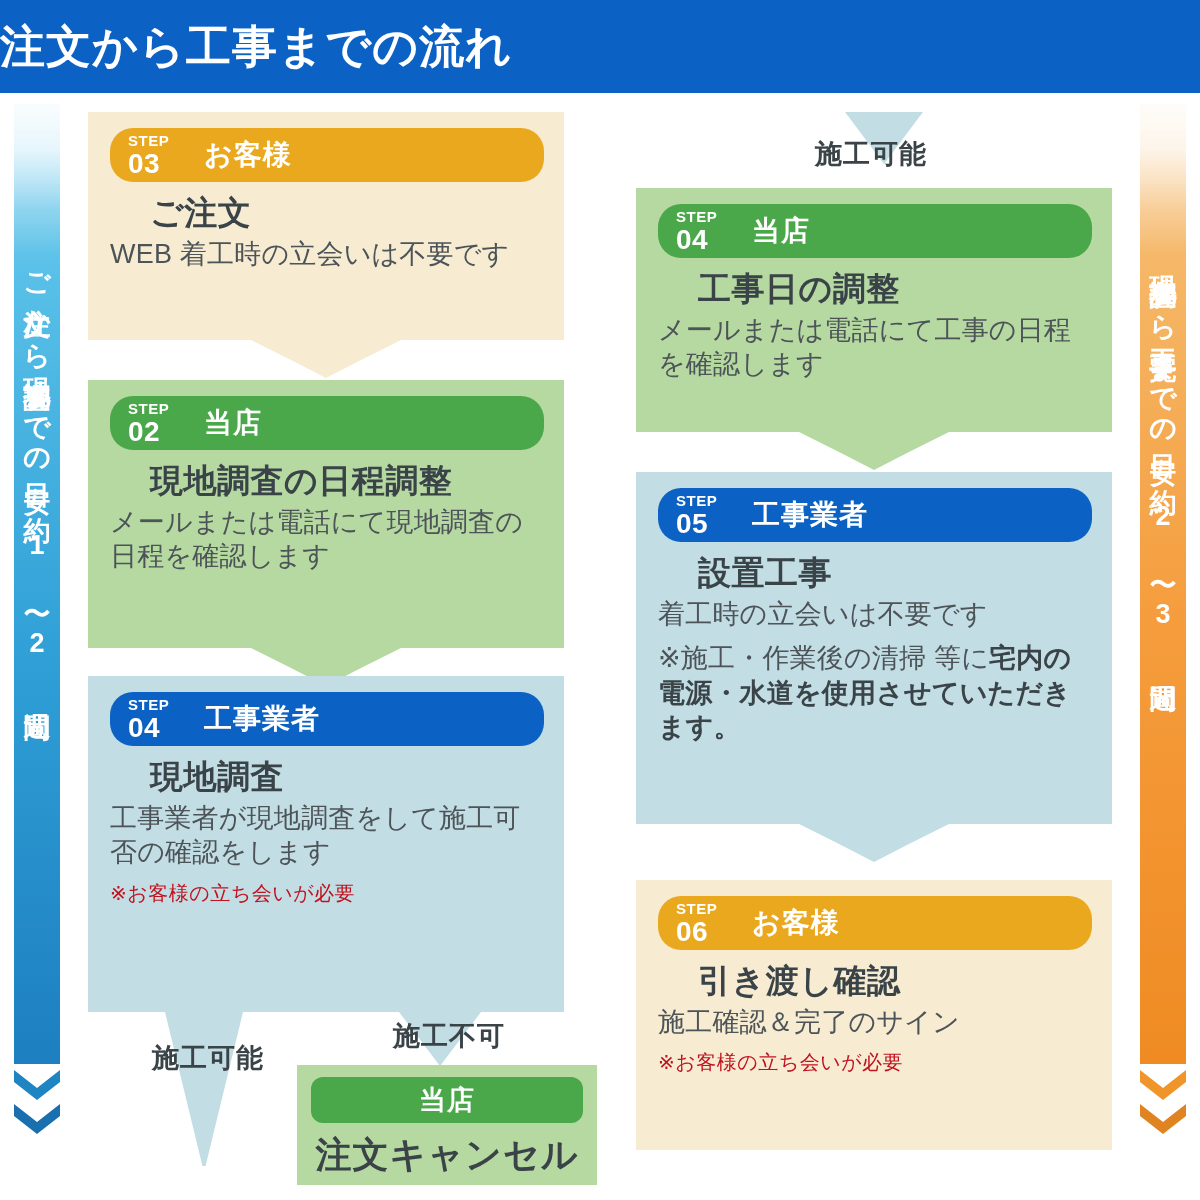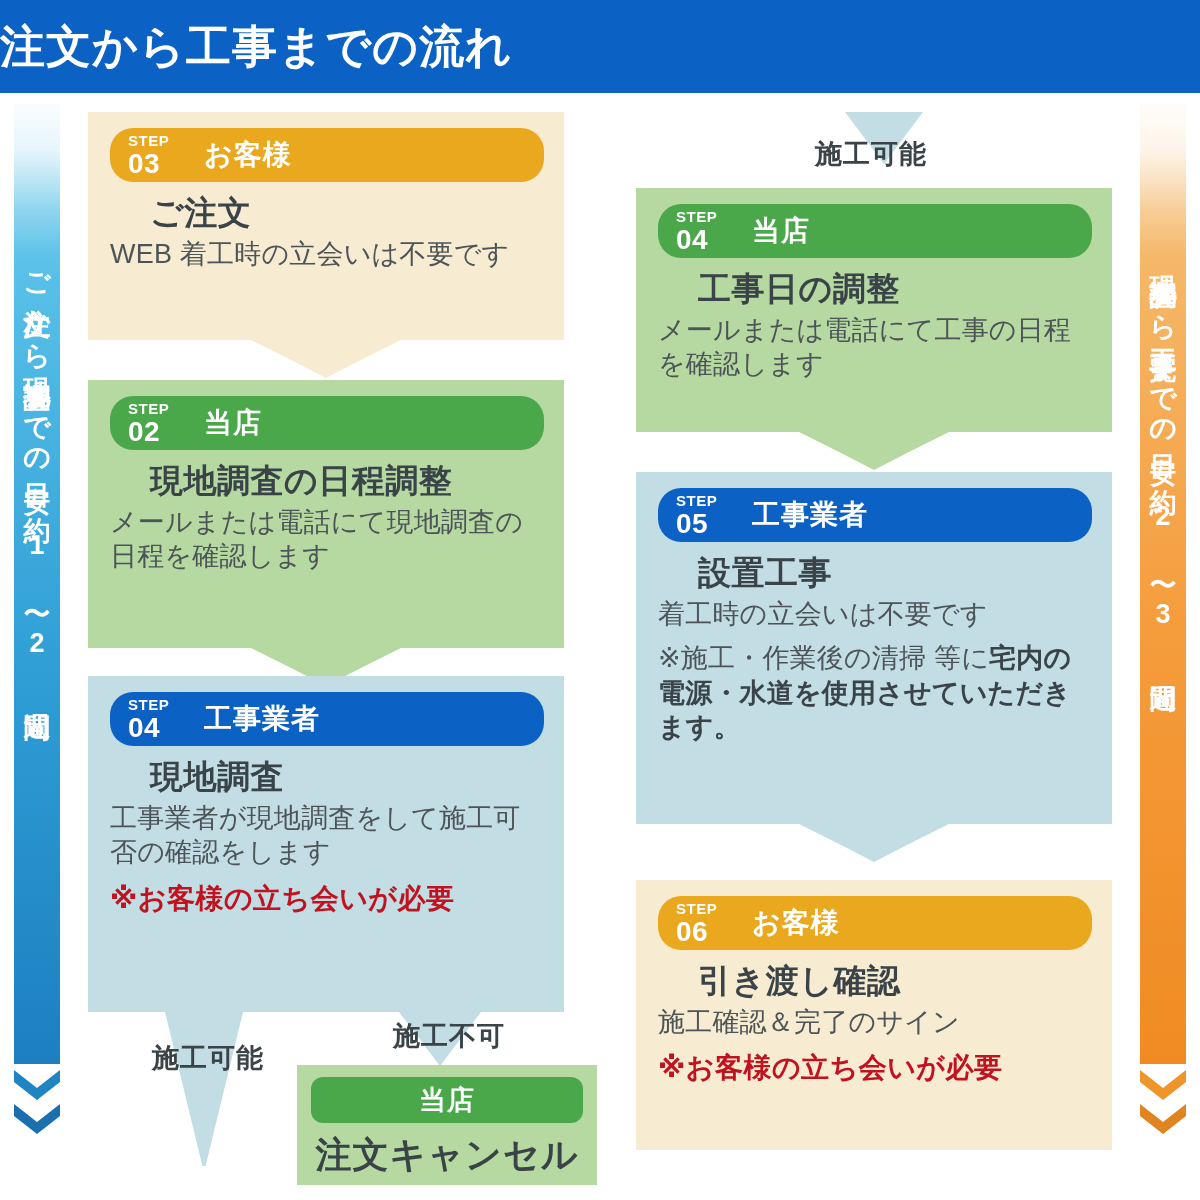--- a/index.html
+++ b/index.html
@@ -141,22 +141,22 @@
     color:#4d5458;
     font-size:27px;
     line-height:1.28;
     margin-top:4px;
     letter-spacing:.2px;
   }
   .card-body.tight{line-height:1.26;}
   .card-body b{font-weight:bold;color:#3a4448;}
   .card-warn{
     color:#c1121f;
-    font-size:28px;
-    font-weight:bold;
+    font-size:20px;
+    font-weight:normal;
     margin-top:10px;
     letter-spacing:.5px;
   }
 
   
   .conn-label{
     position:absolute;
     color:#3a4448;
     font-size:27px;
     font-weight:bold;

